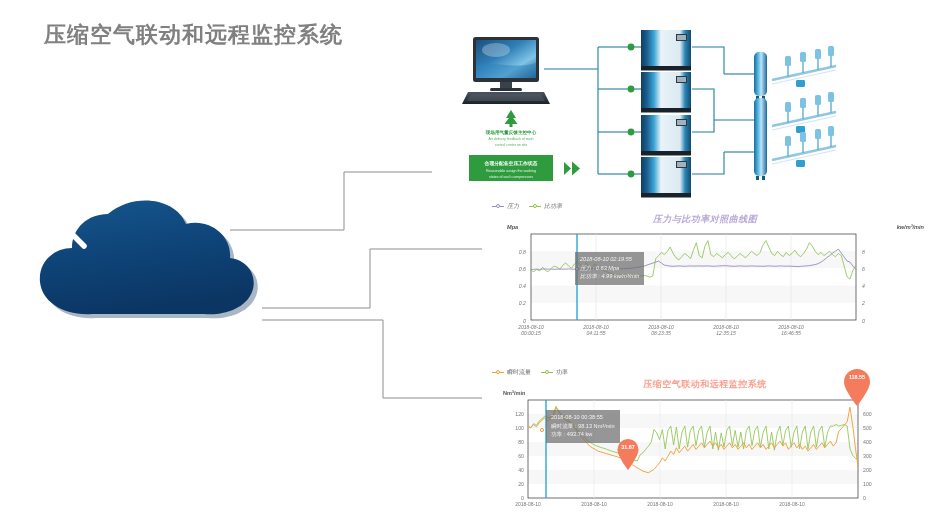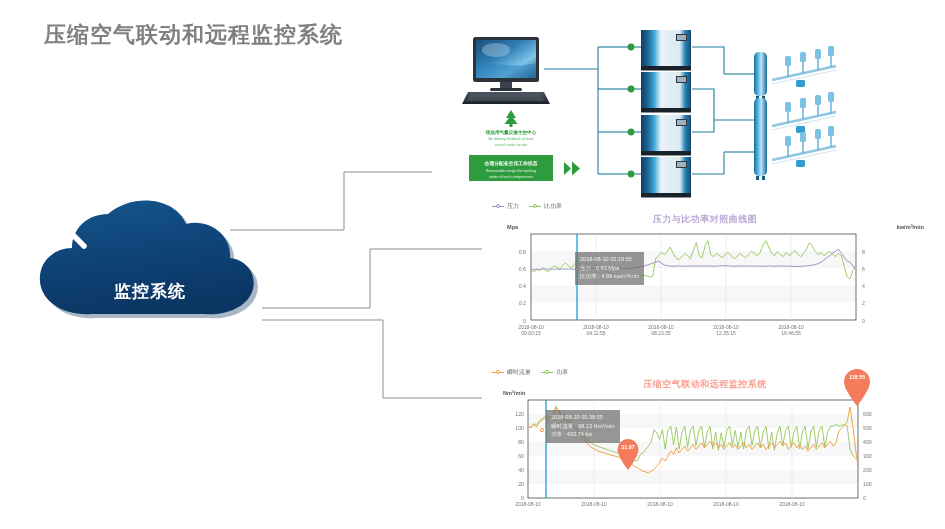--- a/index.html
+++ b/index.html
@@ -32,21 +32,21 @@
   
   #topdiag{position:absolute;left:438px;top:22px;width:500px;height:185px;}
   #topdiag svg{position:absolute;left:0;top:0;}
   .dg-cn{font-size:4.6px;font-weight:bold;fill:#2e9b3f;font-family:"Liberation Sans",sans-serif;}
   .dg-en{font-size:3.5px;fill:#55b05f;font-family:"Liberation Sans",sans-serif;}
   .dg-box-cn{font-size:4.8px;font-weight:bold;fill:#ffffff;font-family:"Liberation Sans",sans-serif;}
   .dg-box-en{font-size:3.6px;fill:#e8f5e9;font-family:"Liberation Sans",sans-serif;}
 
   
   .chart-card{position:absolute;background:#ffffff;}
-  #chart1{left:484px;top:200px;width:442px;height:137px;}
+  #chart1{left:484px;top:200px;width:442px;height:137px;font-style:italic;}
   #chart2{left:484px;top:366px;width:442px;height:163px;}
 
   .legend{position:absolute;left:8px;top:2px;display:flex;gap:10px;align-items:center;}
   .legend-item{display:flex;align-items:center;gap:3px;font-size:6px;color:#666;}
   .lg-mark{display:inline-block;width:12px;height:6px;position:relative;}
   .lg-mark::before{
     content:"";position:absolute;left:0;top:2.5px;width:12px;height:1px;background:currentColor;
   }
   .lg-mark::after{
     content:"";position:absolute;left:4px;top:0.5px;width:4px;height:4px;
@@ -122,21 +122,20 @@
                C4 66 20 52 38 52 C38 32 54 18 74 18 Z" fill="url(#cgrad)"></path>
     </svg>
 
     <svg id="magnifier" viewBox="0 0 58 58">
       <circle cx="24" cy="24" r="17" fill="none" stroke="#ffffff" stroke-width="3.2"></circle>
       <path d="M36.5 36.5 L50 50" stroke="#ffffff" stroke-width="5.5" stroke-linecap="round"></path>
       <polyline points="15,30 19,24 22,28 26,16 29,22 33,18" fill="none" stroke="#ffffff" stroke-width="2.1" stroke-linejoin="round" stroke-linecap="round"></polyline>
       <path d="M33 18 l2.6 -1 -0.4 3" fill="#ffffff"></path>
     </svg>
 
-    <div class="cloud-label">监控系统</div>
   </div>
 
   <div id="topdiag">
     <svg viewBox="0 0 500 185" width="500" height="185">
       <defs>
         <linearGradient id="scr" x1="0" y1="0" x2="1" y2="1">
           <stop offset="0%" stop-color="#1d4f7c"></stop>
           <stop offset="40%" stop-color="#2f7fb6"></stop>
           <stop offset="70%" stop-color="#7fc4e8"></stop>
           <stop offset="100%" stop-color="#1b4670"></stop>

